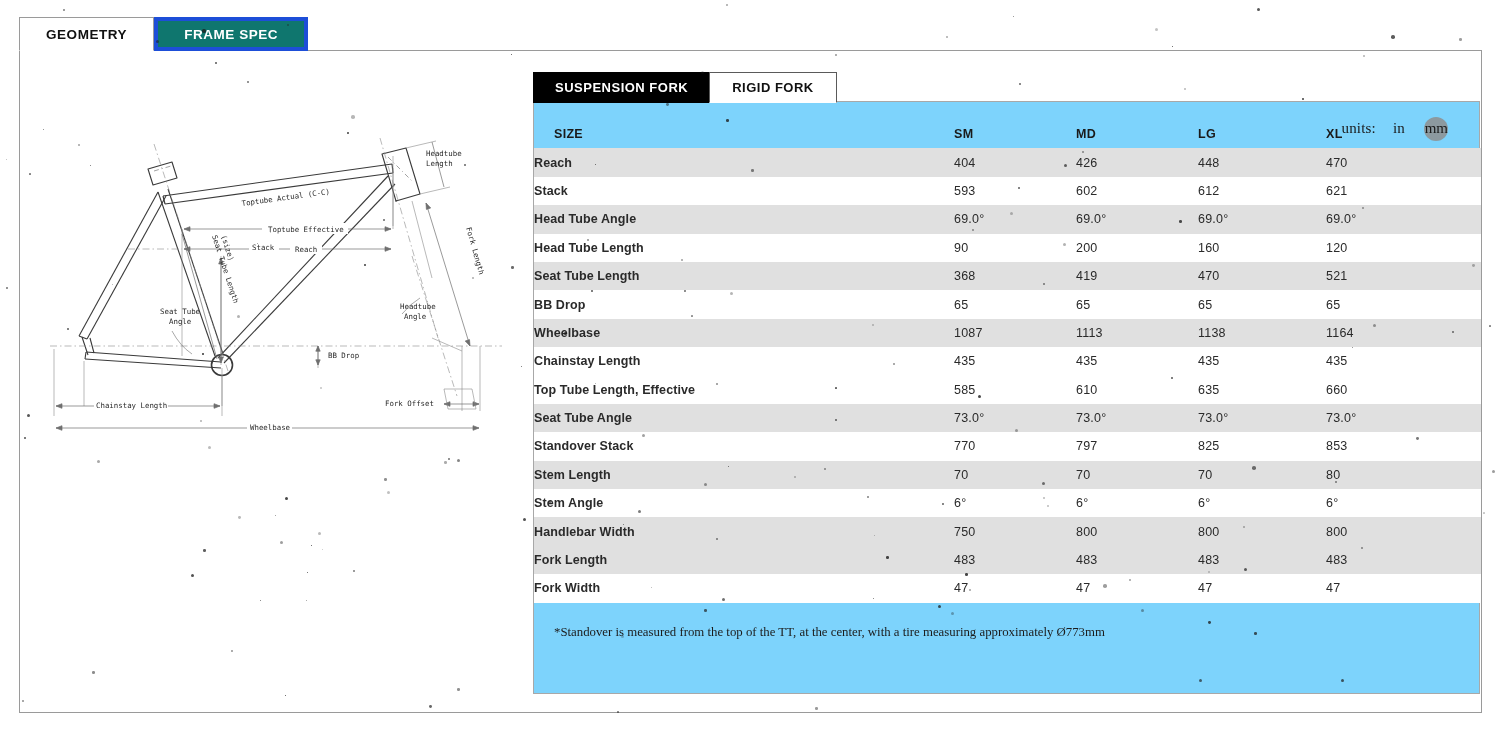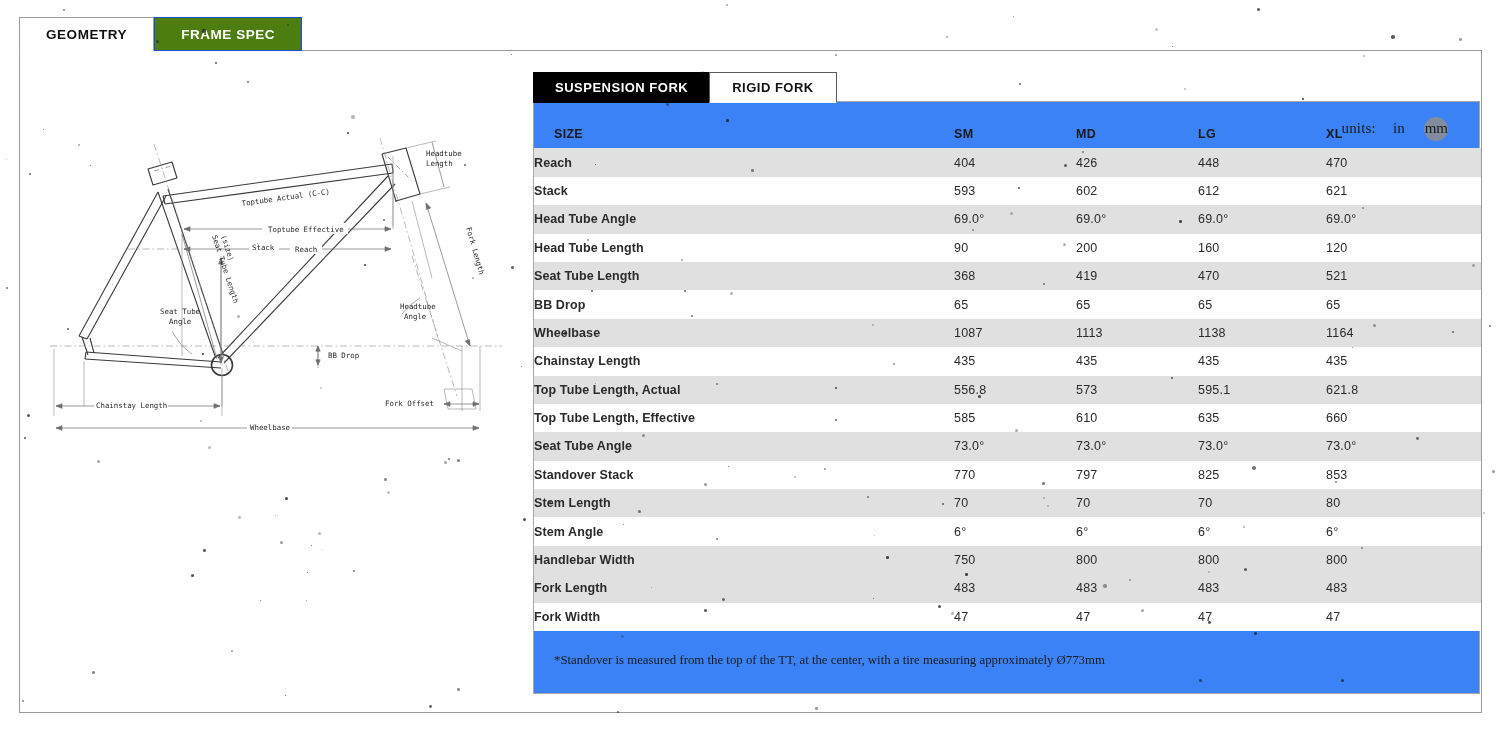--- a/index.html
+++ b/index.html
@@ -42,23 +42,23 @@
     cursor: pointer;
     user-select: none;
   }
   .tab.inactive {
     background: #ffffff;
     color: #111111;
     border: 1px solid #9a9a9a;
     border-bottom: 1px solid #ffffff;
   }
   .tab.active {
-    background: #4d7c0f;
+    background: #0f766e;
     color: #ffffff;
-    border: 1px solid #1d4ed8;
+    border: 4px solid #1d4ed8;
   }
 
   
   .content-frame {
     position: absolute;
     left: 19px;
     top: 50px;
     width: 1463px;
     height: 663px;
     border: 1px solid #9a9a9a;
@@ -110,21 +110,21 @@
   }
 
   
   .spec-panel {
     position: absolute;
     left: 513px;
     top: 50px;
     width: 947px;
     height: 593px;
     border: 1px solid #a8a8a8;
-    background: #3b82f6;
+    background: #7dd3fc;
   }
 
   .spec-tabs {
     position: absolute;
     left: -1px;
     top: -30px;
     display: flex;
     align-items: flex-end;
     height: 31px;
   }
@@ -453,27 +453,20 @@
               <td class="row-val">1113</td>
               <td class="row-val">1138</td>
               <td class="row-val">1164</td>
             </tr>
             <tr class="even">
               <td class="row-label">Chainstay Length</td>
               <td class="row-val">435</td>
               <td class="row-val">435</td>
               <td class="row-val">435</td>
               <td class="row-val">435</td>
-            </tr>
-            <tr class="odd">
-              <td class="row-label">Top Tube Length, Actual</td>
-              <td class="row-val">556.8</td>
-              <td class="row-val">573</td>
-              <td class="row-val">595.1</td>
-              <td class="row-val">621.8</td>
             </tr>
             <tr class="even">
               <td class="row-label">Top Tube Length, Effective</td>
               <td class="row-val">585</td>
               <td class="row-val">610</td>
               <td class="row-val">635</td>
               <td class="row-val">660</td>
             </tr>
             <tr class="odd">
               <td class="row-label">Seat Tube Angle</td>

